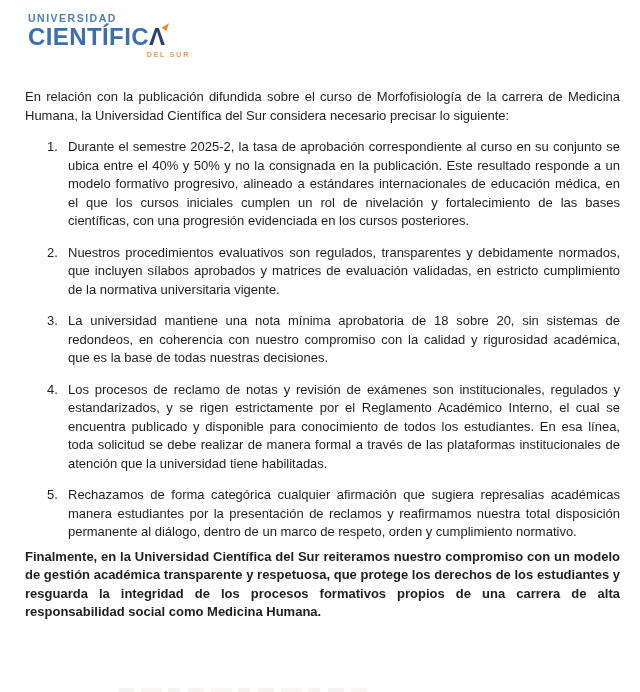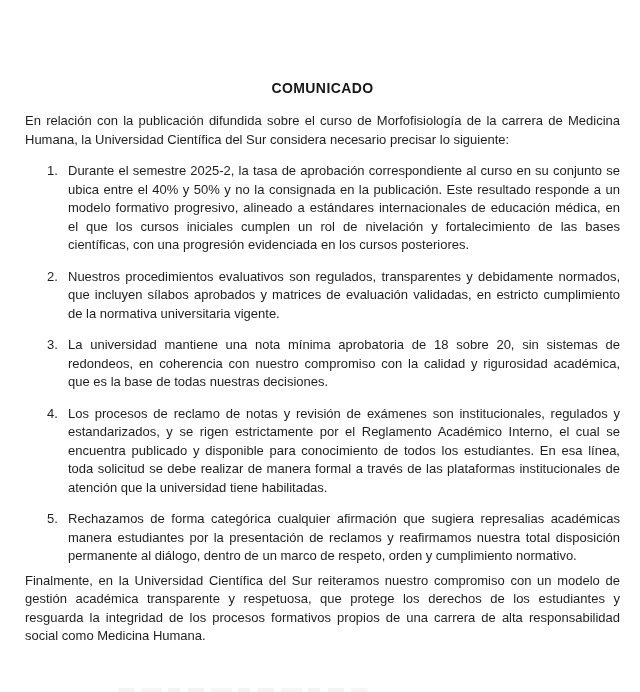--- a/index.html
+++ b/index.html
@@ -85,44 +85,50 @@
   ol.points li:first-child { margin-top: 0; }
   ol.points .num {
     flex: none;
     width: 21px;
     margin-left: 22px;
   }
   ol.points .txt {
     flex: 1;
     text-align: justify;
   }
-  .closing { margin-top: 6px; }
+  .closing { margin-top: 6px; font-weight: bold; }
   .cutoff-remnant {
     position: absolute;
     left: 118px;
     bottom: 0;
     width: 250px;
     height: 4px;
     border-radius: 2px;
     opacity: 0.55;
     background: repeating-linear-gradient(90deg,
       #edebe9 0 16px, transparent 16px 23px,
       #f0eeec 23px 44px, transparent 44px 50px,
       #edebe9 50px 62px, transparent 62px 70px);
   }
 </style>
 </head>
 <body>
 
 <div class="page">
 
+  <header class="logo">
+    <div class="logo-line1">UNIVERSIDAD</div>
+    <div class="logo-line2">
+      <span>CIENTÍFIC</span><span class="lambda"><span>Λ</span><i class="lambda-accent"></i></span>
+    </div>
+    <div class="logo-line3">DEL SUR</div>
+  </header>
 
   <main class="content">
 
-    <h1 class="doc-title">COMUNICADO</h1>
 
     <p class="para">En relación con la publicación difundida sobre el curso de Morfofisiología de la carrera de Medicina Humana, la Universidad Científica del Sur considera necesario precisar lo siguiente:</p>
 
     <ol class="points">
       <li>
         <span class="num">1.</span>
         <span class="txt">Durante el semestre 2025-2, la tasa de aprobación correspondiente al curso en su conjunto se ubica entre el 40% y 50% y no la consignada en la publicación. Este resultado responde a un modelo formativo progresivo, alineado a estándares internacionales de educación médica, en el que los cursos iniciales cumplen un rol de nivelación y fortalecimiento de las bases científicas, con una progresión evidenciada en los cursos posteriores.</span>
       </li>
       <li>
         <span class="num">2.</span>

